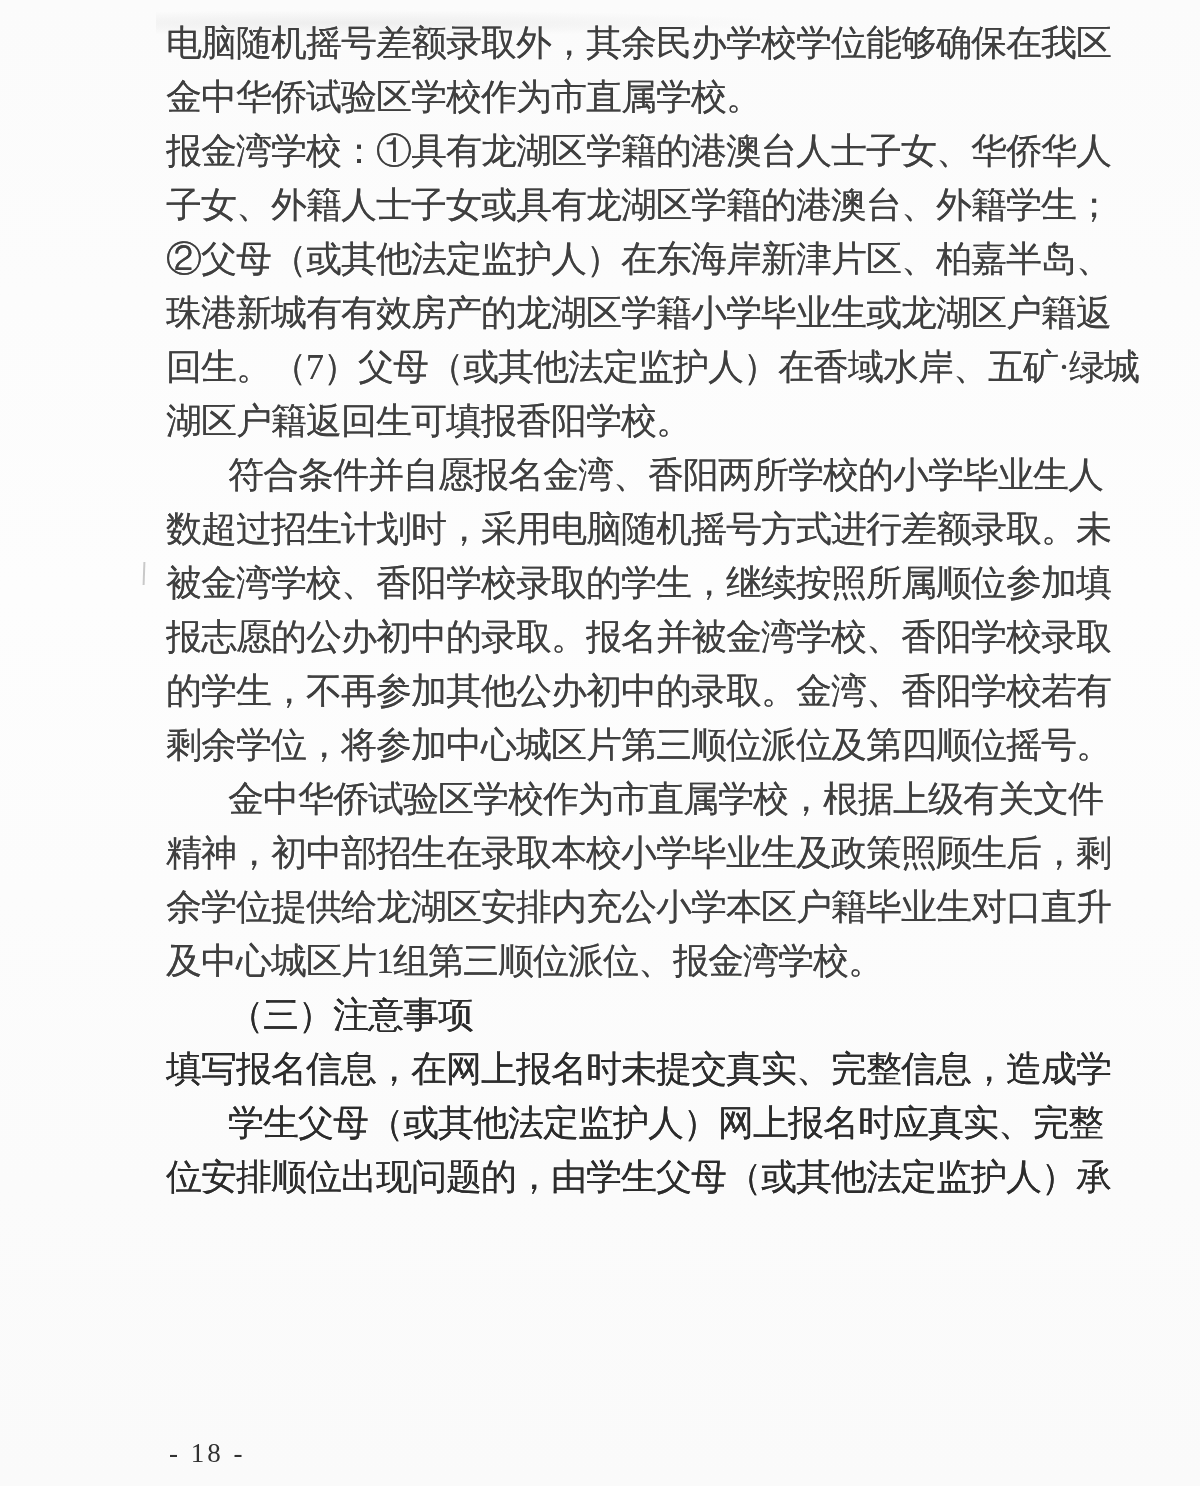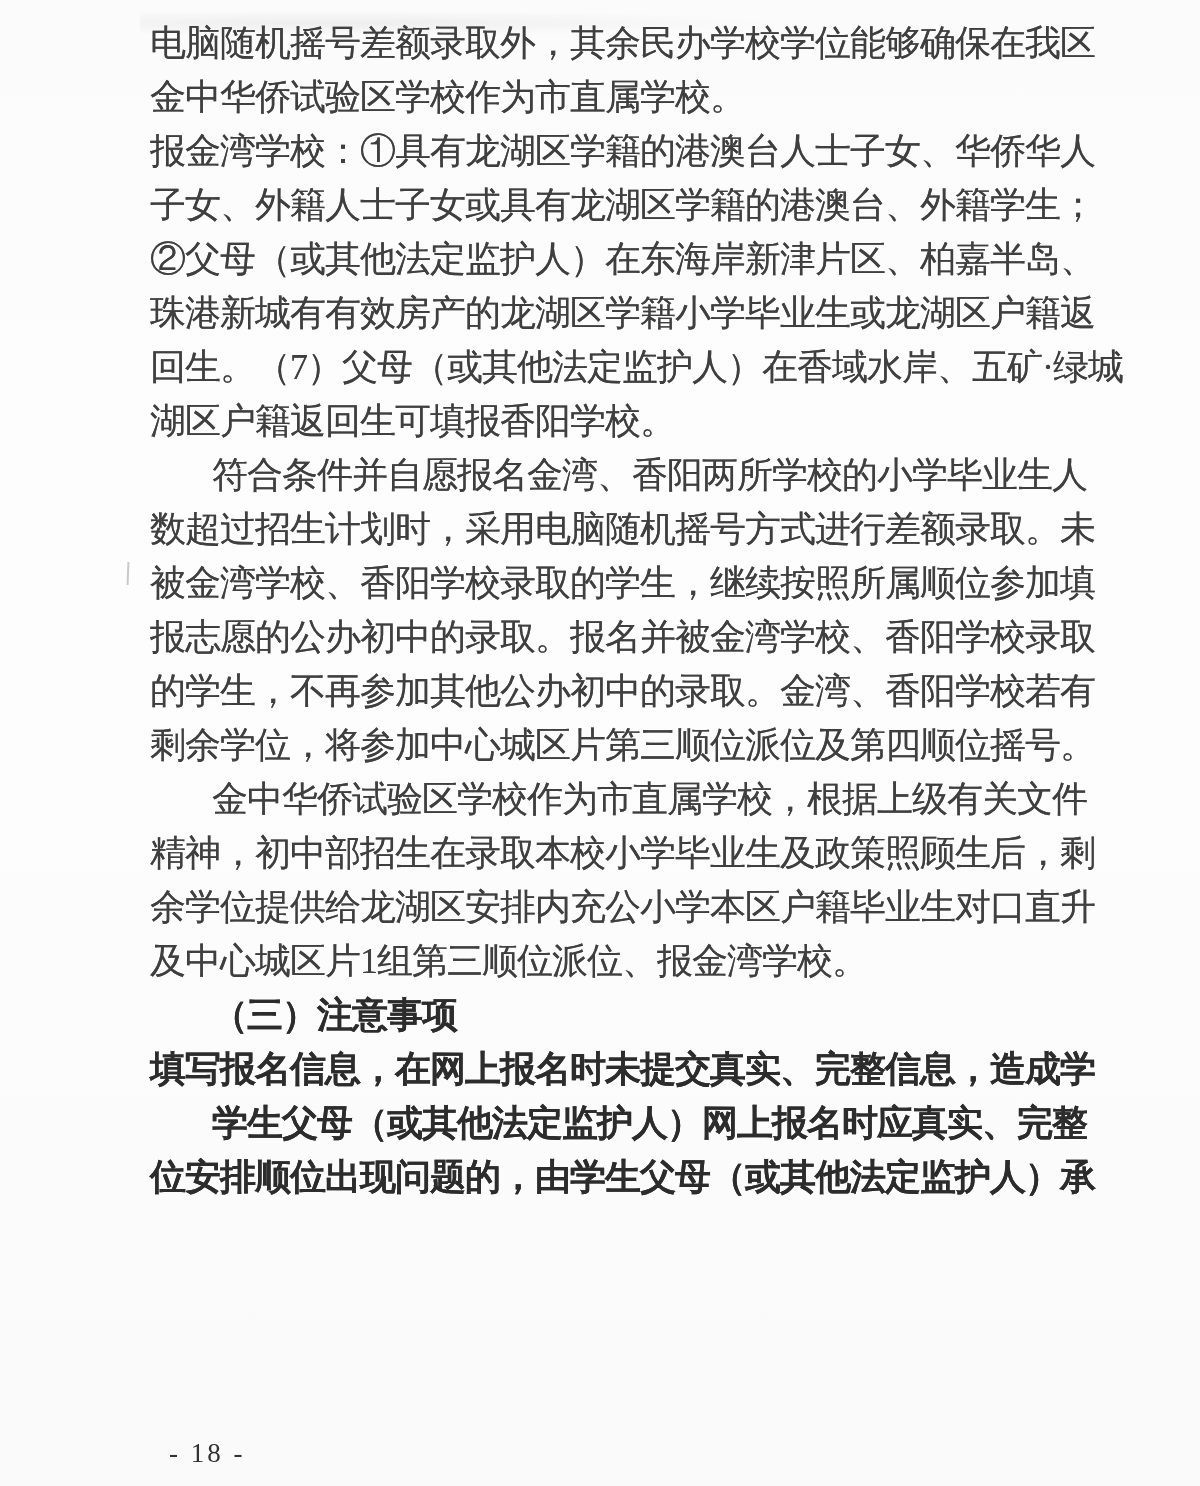--- a/index.html
+++ b/index.html
@@ -11,54 +11,53 @@
     width: 1200px;
     height: 1486px;
     position: relative;
     overflow: hidden;
     font-family: "Liberation Serif", serif;
     
     background: linear-gradient(180deg, #fbfbfb 0%, #fdfdfd 40%, #fafafa 100%);
   }
   .page {
     position: absolute;
-    left: 0; top: 0;
+    left: 16px; top: 0;
     width: 1048px; height: 1486px;
   }
   .text-block {
     position: absolute;
     left: 150px;
     top: 16px;
     width: 930px;
   }
   .line {
     height: 54px;
     line-height: 54px;
     font-size: 36px;
     letter-spacing: -1px;
     white-space: nowrap;
     color: #3f3f3f;
     
     text-shadow: 0 0 0.4px #6a6a6a;
   }
   .indent { padding-left: 62px; }
   .bold {
-    font-weight: 700;
+    font-weight: 400;
     color: #2c2c2c;
     text-shadow: 0 0 0.5px #3a3a3a;
   }
   .page-number {
     position: absolute;
     left: 153px;
     top: 1438px;
     font-size: 27px;
     letter-spacing: 3px;
     color: #323232;
     font-family: "Liberation Serif", serif;
-    margin-left: 16px;
   }
   .scan-artifact-tick {
     position: absolute;
     left: 127px;
     top: 562px;
     width: 2px;
     height: 23px;
     background: #aeaeae;
     opacity: 0.65;
     transform: rotate(2deg);

